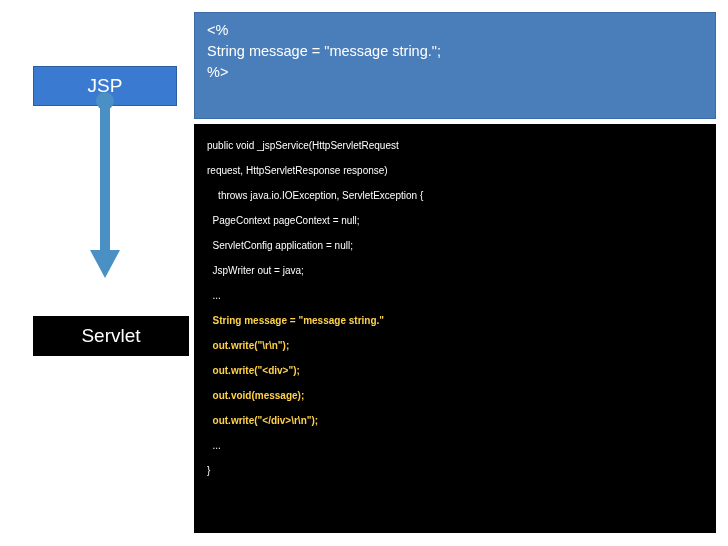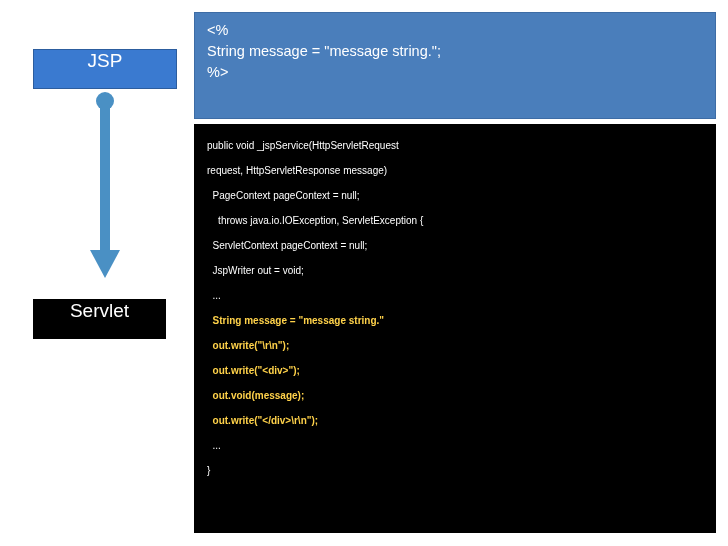--- a/index.html
+++ b/index.html
@@ -18,40 +18,41 @@
   #canvas {
     position: relative;
     width: 728px;
     height: 546px;
   }
 
   
   .node-box {
     position: absolute;
     display: flex;
-    align-items: flex-start;
+    align-items: center;
     justify-content: center;
     box-sizing: border-box;
+    margin-top: 17px;
   }
 
   #jsp-box {
     left: 33px;
     top: 49px;
     width: 144px;
     height: 40px;
     background: #3a7ad0;
     border: 1px solid #2c5d9e;
     color: #ffffff;
     font-size: 19px;
   }
 
   #servlet-box {
     left: 33px;
     top: 299px;
-    width: 133px;
+    width: 156px;
     height: 40px;
     background: #000000;
     border: 1px solid #000000;
     color: #ffffff;
     font-size: 19px;
   }
 
   
   #arrow {
     position: absolute;
@@ -122,25 +123,25 @@
   </div>
 
   <div id="jsp-code-panel">
     <div class="line">&lt;%</div>
     <div class="line">String message = "message string.";</div>
     <div class="line">%&gt;</div>
   </div>
 
   <div id="servlet-code-panel">
     <div class="line">public void _jspService(HttpServletRequest</div>
-    <div class="line">request, HttpServletResponse message)</div>
+    <div class="line">request, HttpServletResponse response)</div>
+    <div class="line">    throws java.io.IOException, ServletException {</div>
     <div class="line">  PageContext pageContext = null;</div>
-    <div class="line">    throws java.io.IOException, ServletException {</div>
-    <div class="line">  ServletContext pageContext = null;</div>
-    <div class="line">  JspWriter out = void;</div>
+    <div class="line">  ServletConfig application = null;</div>
+    <div class="line">  JspWriter out = java;</div>
     <div class="line">  ...</div>
     <div class="line hl">  String message = "message string."</div>
     <div class="line hl">  out.write("\r\n");</div>
     <div class="line hl">  out.write("&lt;div&gt;");</div>
     <div class="line hl">  out.void(message);</div>
     <div class="line hl">  out.write("&lt;/div&gt;\r\n");</div>
     <div class="line">  ...</div>
     <div class="line">}</div>
   </div>
 

